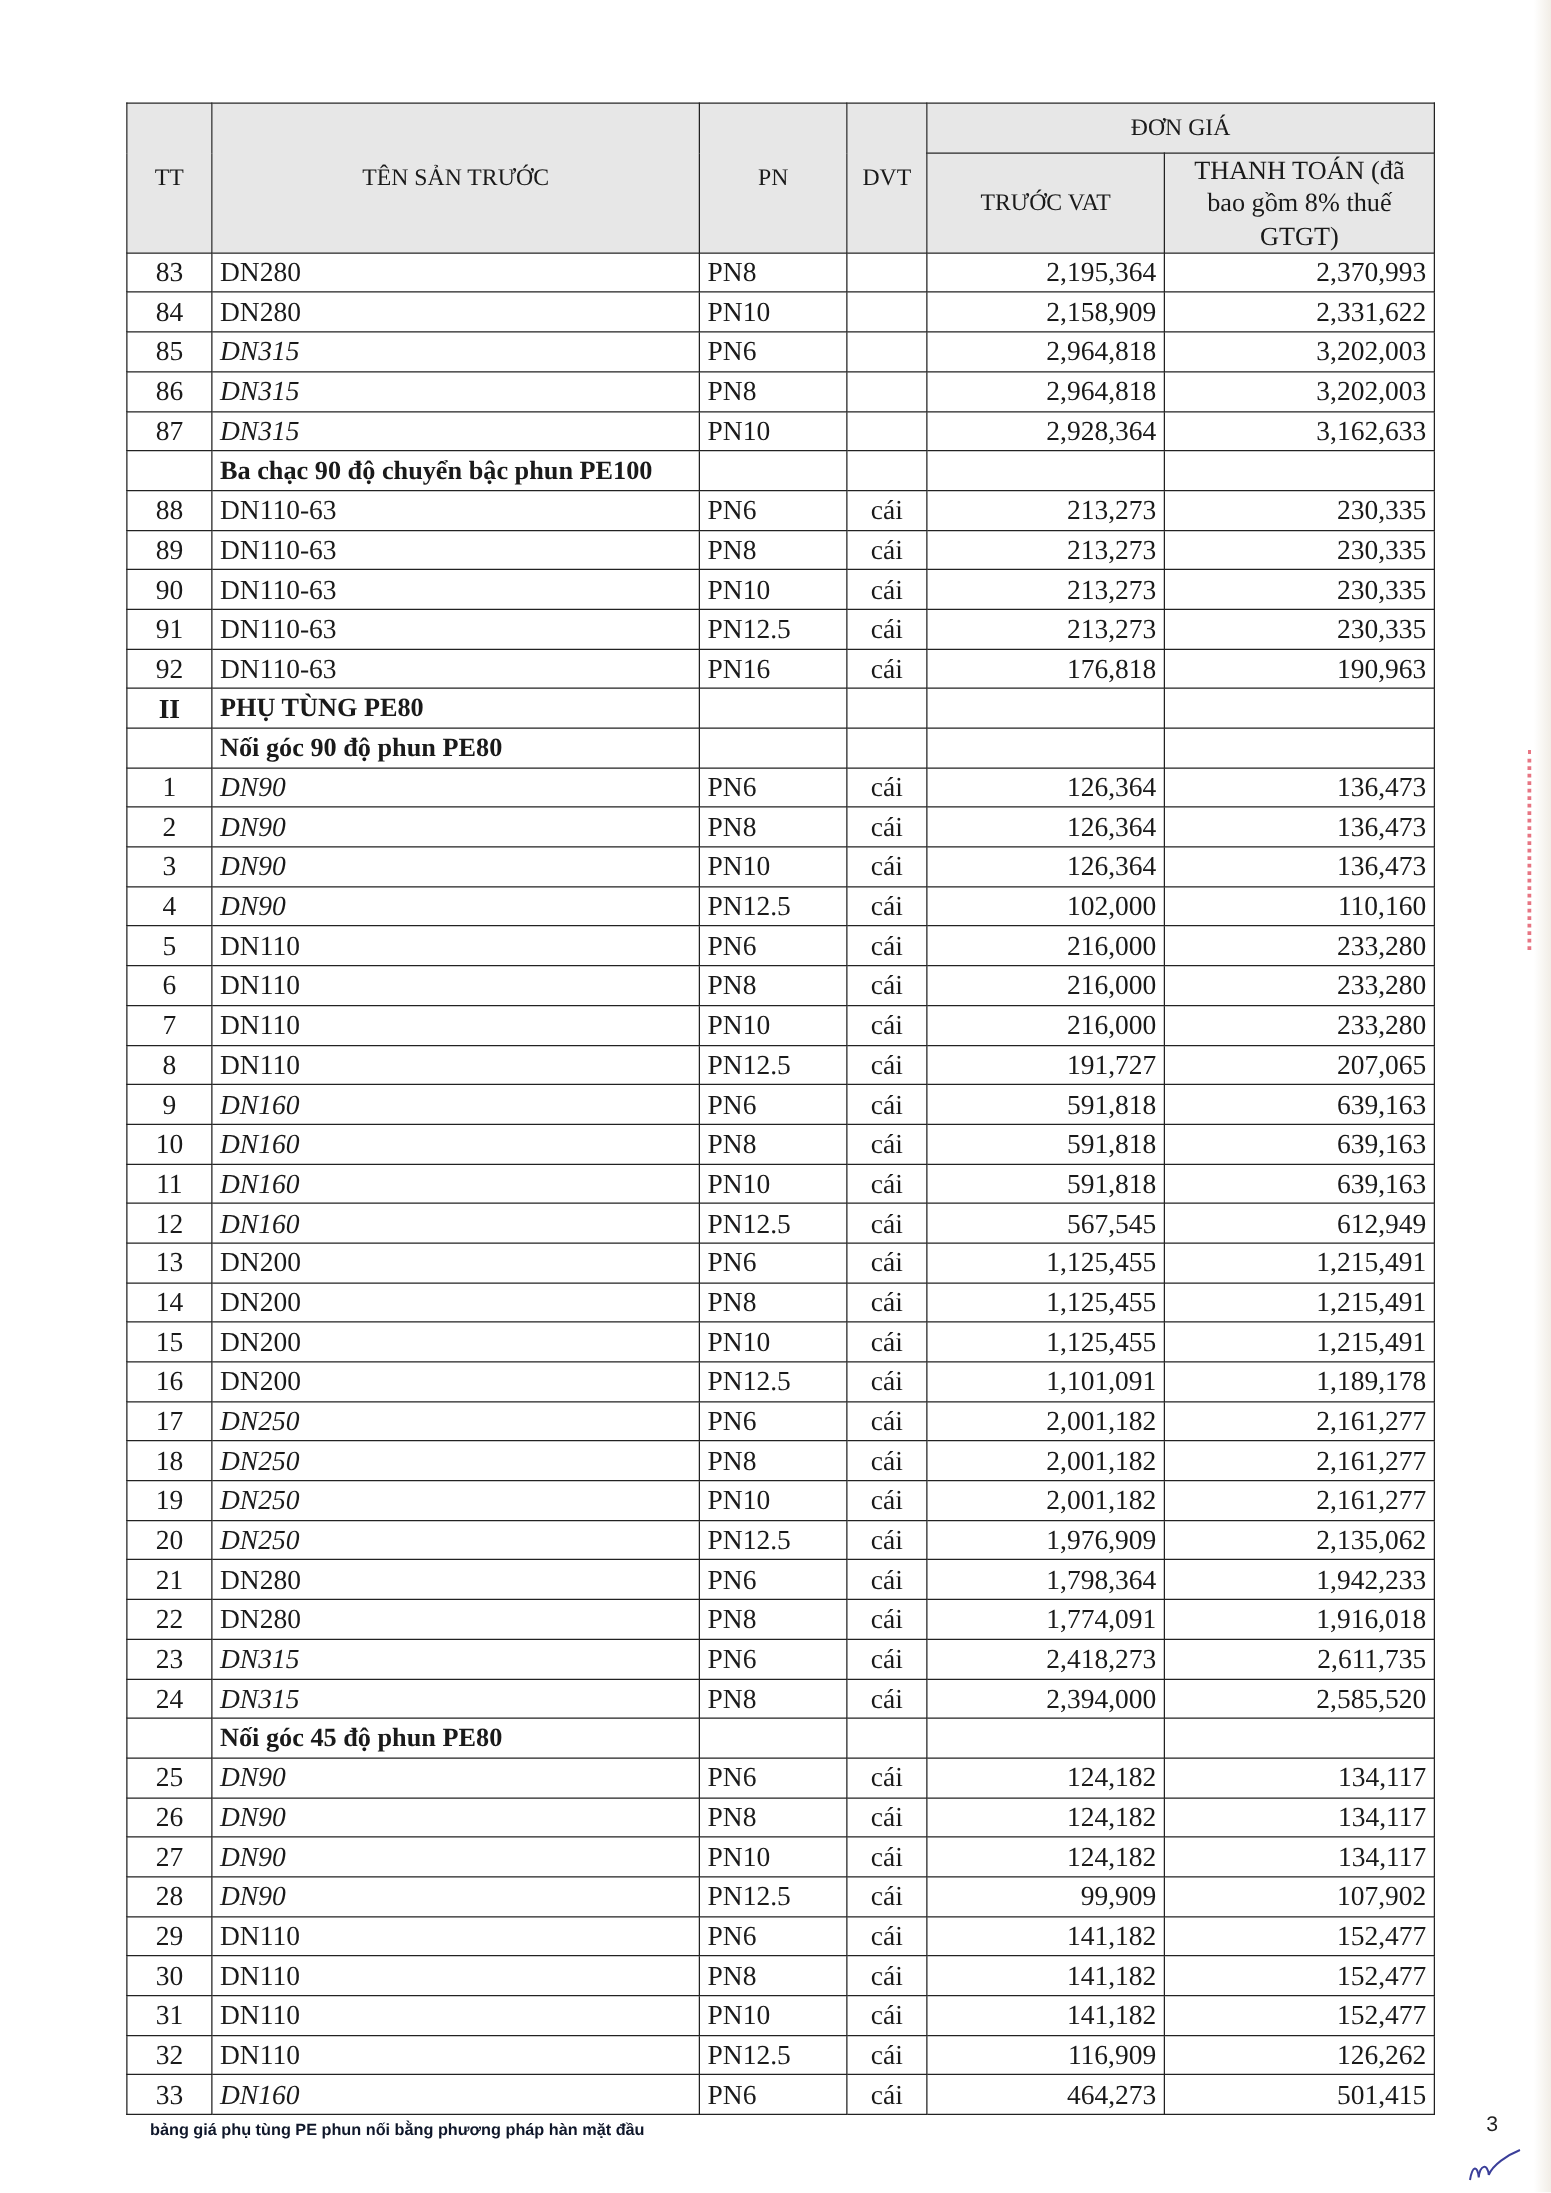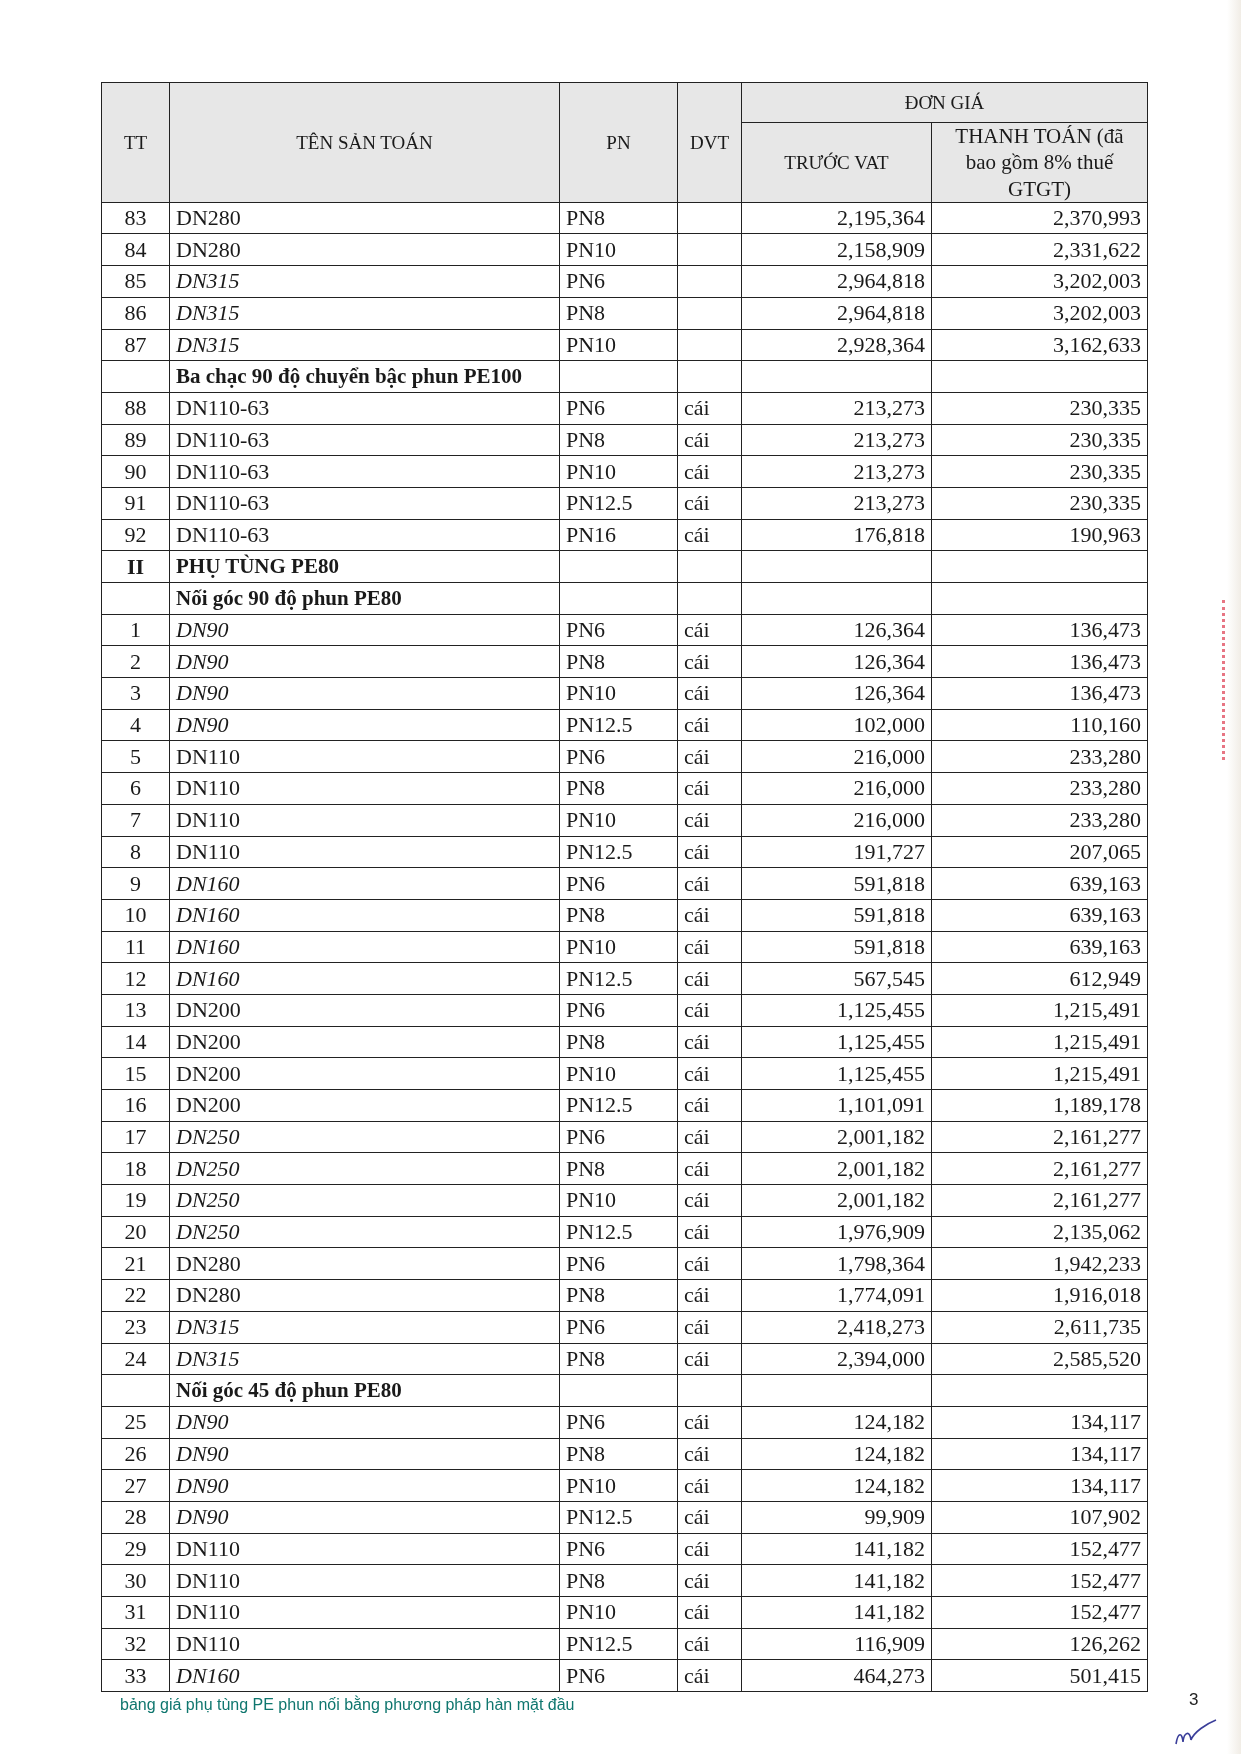--- a/index.html
+++ b/index.html
@@ -15,26 +15,26 @@
          font-size: 22px; line-height: 1; white-space: nowrap; overflow: hidden; }
   table.price thead th { background: #e7e7e7; font-weight: normal; font-size: 19px;
          text-align: center; vertical-align: middle; }
   table.price thead th.small { font-size: 21px; line-height: 1.25; white-space: normal; }
   table.price tbody tr { height: 31.7px; }
   td.tt { text-align: center; }
   td.name { }
   td.name.right { }
   td.name.left { text-align: left; font-style: italic; }
   td.pn { text-align: left; }
-  td.unit { font-size: 20px; }
+  td.unit { text-align: center; font-size: 20px; }
   td.num { text-align: right; }
   tr.section td.tt { font-weight: bold; }
   tr.section td.name, tr.group td.name { font-weight: bold; text-align: left; font-size: 21px; }
   .footer-note { position: absolute; left: 120px; top: 1696px;
-         font-family: "Liberation Sans", "DejaVu Sans", sans-serif; font-size: 16px; color: #0f766e; }
+         font-family: "Liberation Sans", "DejaVu Sans", sans-serif; font-size: 13px; color: #0f172a; font-weight: bold; }
   .page-number { position: absolute; left: 1189px; top: 1690px;
          font-family: "Liberation Sans", "DejaVu Sans", sans-serif; font-size: 17px; color: #222; }
   .signature { position: absolute; left: 1170px; top: 1718px; width: 50px; height: 30px; }
 </style>
 </head>
 <body>
 
 <div class="page-edge-right"></div>
 <div class="stamp-mark"></div>
 
@@ -43,21 +43,21 @@
     <col style="width:68px">
     <col style="width:390px">
     <col style="width:118px">
     <col style="width:64px">
     <col style="width:190px">
     <col style="width:216px">
   </colgroup>
   <thead>
     <tr style="height:40px">
       <th rowspan="2">TT</th>
-      <th rowspan="2">TÊN SẢN TOÁN</th>
+      <th rowspan="2">TÊN SẢN TRƯỚC</th>
       <th rowspan="2">PN</th>
       <th rowspan="2">DVT</th>
       <th colspan="2" style="font-weight:normal;">ĐƠN GIÁ</th>
     </tr>
     <tr style="height:64px">
       <th>TRƯỚC VAT</th>
       <th class="small">THANH TOÁN (đã bao gồm 8% thuế GTGT)</th>
     </tr>
   </thead>
   <tbody id="rows">

